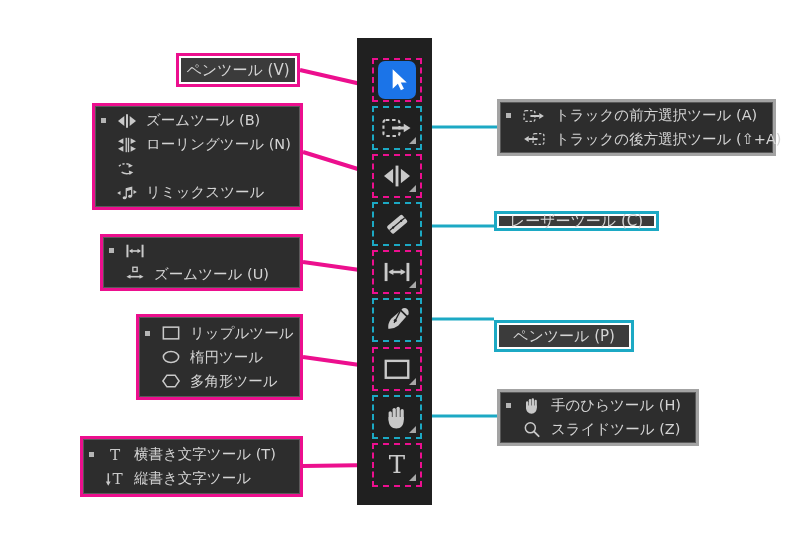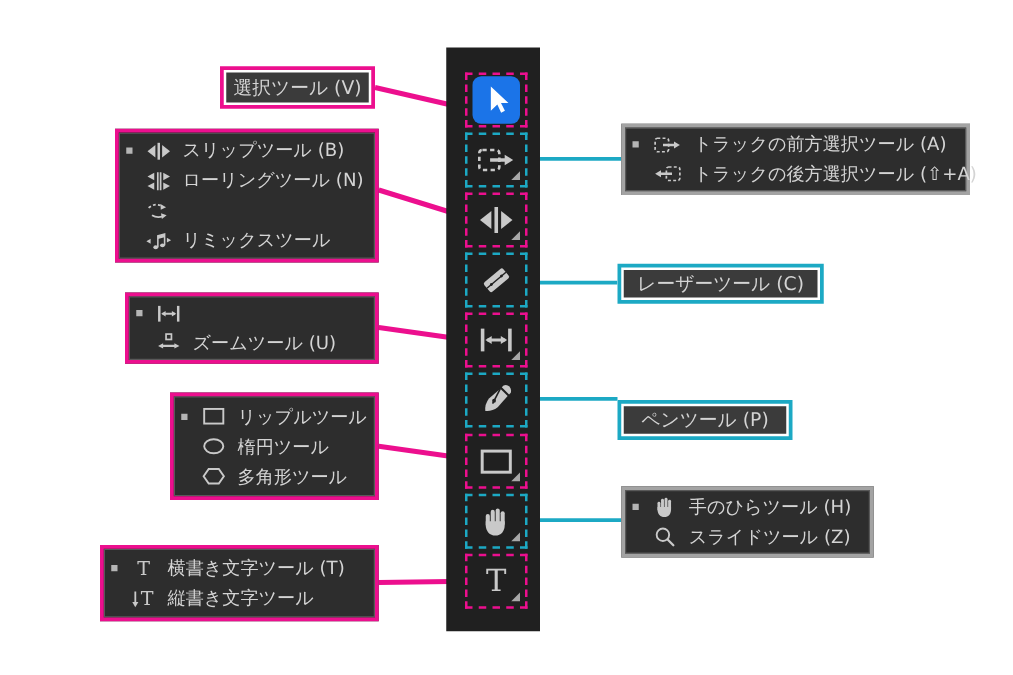--- a/index.html
+++ b/index.html
@@ -136,36 +136,36 @@
 
     <div class="cell pink" style="top:405px">
       <svg width="28" height="28" viewBox="0 0 24 24">
         <text x="12" y="19" font-family="DejaVu Serif, serif" font-size="21" fill="#c9c9c9" text-anchor="middle">T</text>
       </svg>
       <div class="corner"></div>
     </div>
   </div>
 
   <div class="tip pink" style="left:176px;top:53px;width:124px;height:34px">
-    <div class="tip-inner">選択ツール (V)</div>
+    <div class="tip-inner">ペンツール (V)</div>
   </div>
 
   <div class="menu pink" style="left:92px;top:103px;width:211px;height:107px">
     <div class="row">
       <span class="mk">
           <span class="sq"></span>
         </span>
       <span class="ic">
         <svg width="22" height="18" viewBox="0 0 24 20">
             <polygon points="9,4.5 9,15.5 2,10" class="gi"></polygon>
             <rect x="10.9" y="2.5" width="2.2" height="15" class="gi"></rect>
             <polygon points="15,4.5 15,15.5 22,10" class="gi"></polygon>
           </svg>
       </span>
-      <span>スリップツール (B)</span>
+      <span>ズームツール (B)</span>
     </div>
     <div class="row">
       <span class="mk"></span>
       <span class="ic">
         <svg width="22" height="18" viewBox="0 0 24 20">
             <polygon points="8,2.5 8,9 2,5.7" class="gi"></polygon>
             <polygon points="16,2.5 16,9 22,5.7" class="gi"></polygon>
             <polygon points="8,11 8,17.5 2,14.3" class="gi"></polygon>
             <polygon points="16,11 16,17.5 22,14.3" class="gi"></polygon>
             <rect x="10.4" y="2" width="1.5" height="16" class="gi"></rect>
@@ -307,21 +307,21 @@
         <svg width="26" height="18" viewBox="0 0 26 20">
             <rect x="12" y="4" width="12" height="12" rx="2" class="go" stroke-width="1.5" stroke-dasharray="2.6 2"></rect>
             <line x1="7" y1="10" x2="17" y2="10" stroke="#c9c9c9" stroke-width="2.2"></line>
             <polygon points="2,10 7.2,6.8 7.2,13.2" class="gi"></polygon>
           </svg>
       </span>
       <span>トラックの後方選択ツール (⇧+A)</span>
     </div>
   </div>
 
-  <div class="tip cyan" style="left:494px;top:211px;width:165px;height:32px">
+  <div class="tip cyan" style="left:494px;top:211px;width:165px;height:20px">
     <div class="tip-inner">レーザーツール (C)</div>
   </div>
 
   <div class="tip cyan" style="left:494px;top:320px;width:140px;height:32px">
     <div class="tip-inner">ペンツール (P)</div>
   </div>
 
   <div class="menu cyan" style="left:497px;top:389px;width:202px;height:57px">
     <div class="row">
       <span class="mk">

